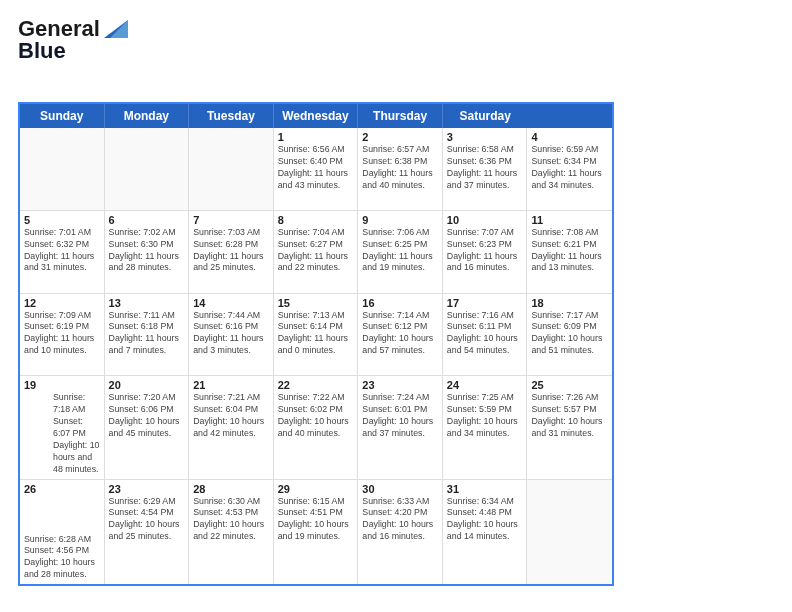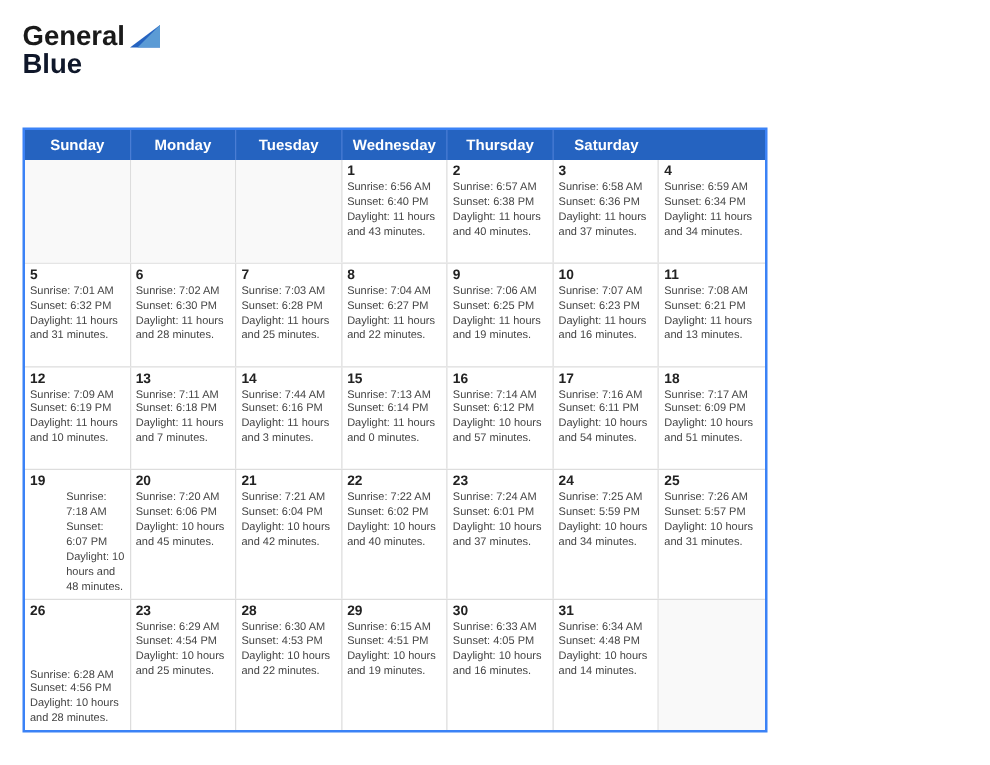--- a/index.html
+++ b/index.html
@@ -317,21 +317,21 @@
           </div>
           <div class="cal-cell">
             <div class="day-num">29</div>
             <div class="cell-info" style="white-space: pre-line;">Sunrise: 6:15 AM
 Sunset: 4:51 PM
 Daylight: 10 hours and 19 minutes.</div>
           </div>
           <div class="cal-cell">
             <div class="day-num">30</div>
             <div class="cell-info" style="white-space: pre-line;">Sunrise: 6:33 AM
-Sunset: 4:05 PM
+Sunset: 4:20 PM
 Daylight: 10 hours and 16 minutes.</div>
           </div>
           <div class="cal-cell">
             <div class="day-num">31</div>
             <div class="cell-info" style="white-space: pre-line;">Sunrise: 6:34 AM
 Sunset: 4:48 PM
 Daylight: 10 hours and 14 minutes.</div>
           </div>
           <div class="cal-cell empty"></div>
         </div>

